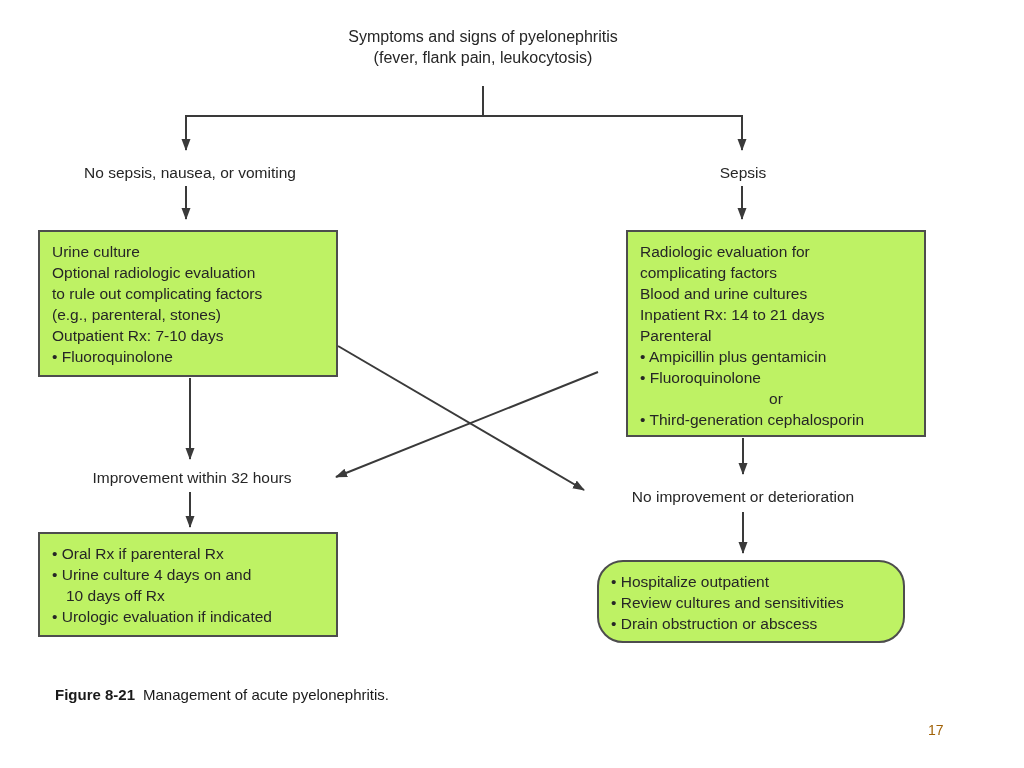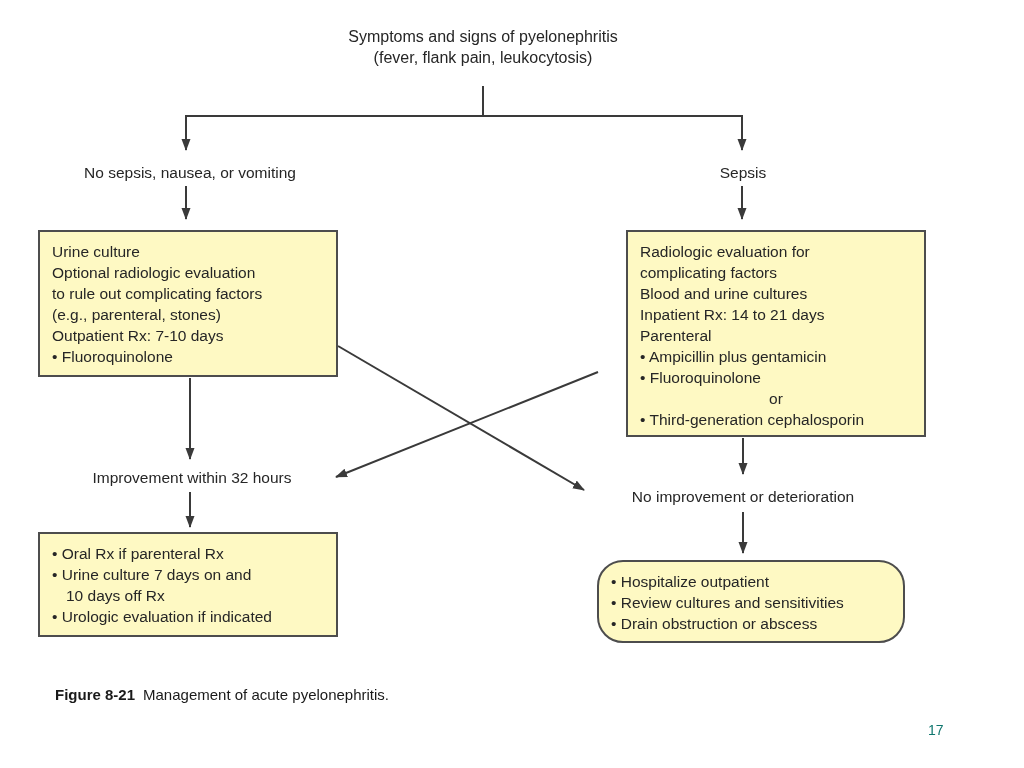--- a/index.html
+++ b/index.html
@@ -20,21 +20,21 @@
   }
 
   .fc-label { position: absolute; font-size: 15.5px; line-height: 18px; text-align: center; z-index: 2; }
   .lbl-left-branch   { left: 38px;  top: 164px; width: 304px; }
   .lbl-right-branch  { left: 591px; top: 164px; width: 304px; }
   .lbl-left-outcome  { left: 40px;  top: 469px; width: 304px; }
   .lbl-right-outcome { left: 591px; top: 488px; width: 304px; }
 
   .fc-box {
     position: absolute; z-index: 2;
-    background: #fef9c3;
+    background: #bef264;
     border: 2px solid #4d4d4d;
     padding: 9px 12px;
     font-size: 15.5px; line-height: 21px;
   }
   .box-left-treatment  { left: 38px;  top: 230px; width: 300px; height: 147px; }
   .box-right-treatment { left: 598px; top: 230px; width: 300px; height: 207px; margin-left: 28px; }
   .box-left-followup   { left: 38px;  top: 532px; width: 300px; height: 105px; }
   .box-right-followup  { left: 597px; top: 560px; width: 308px; height: 83px; border-radius: 26px; }
 
   .fc-box .line { white-space: nowrap; }
@@ -42,21 +42,21 @@
   .fc-box .line.indent { padding-left: 14px; }
 
   .caption {
     position: absolute; left: 55px; top: 686px; z-index: 2;
     font-size: 15px; color: #1a1a1a;
   }
   .caption .cap-label { font-weight: bold; margin-right: 8px; }
 
   .page-number {
     position: absolute; left: 928px; top: 722px; z-index: 2;
-    font-size: 14px; color: #0f766e;
+    font-size: 14px; color: #a16207;
   }
 </style>
 </head>
 <body>
 
 <div class="stage">
 
   <svg class="connectors" width="1024" height="768" viewBox="0 0 1024 768">
     <defs>
       <marker id="arrow" markerUnits="userSpaceOnUse" markerWidth="13" markerHeight="10" refX="11" refY="4.5" orient="auto">
@@ -105,21 +105,21 @@
     <div class="line">• Fluoroquinolone</div>
     <div class="line center">or</div>
     <div class="line">• Third-generation cephalosporin</div>
   </div>
 
   <div class="fc-label lbl-left-outcome">Improvement within 32 hours</div>
   <div class="fc-label lbl-right-outcome">No improvement or deterioration</div>
 
   <div class="fc-box box-left-followup">
     <div class="line">• Oral Rx if parenteral Rx</div>
-    <div class="line">• Urine culture 7 days on and</div>
+    <div class="line">• Urine culture 4 days on and</div>
     <div class="line indent">10 days off Rx</div>
     <div class="line">• Urologic evaluation if indicated</div>
   </div>
 
   <div class="fc-box box-right-followup">
     <div class="line">• Hospitalize outpatient</div>
     <div class="line">• Review cultures and sensitivities</div>
     <div class="line">• Drain obstruction or abscess</div>
   </div>
 

